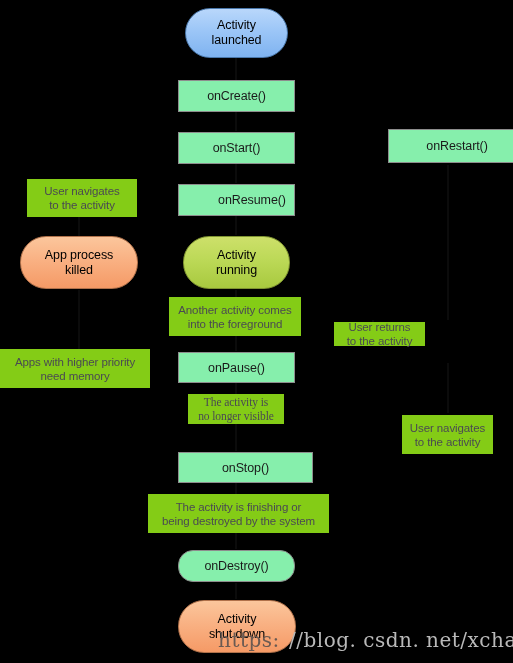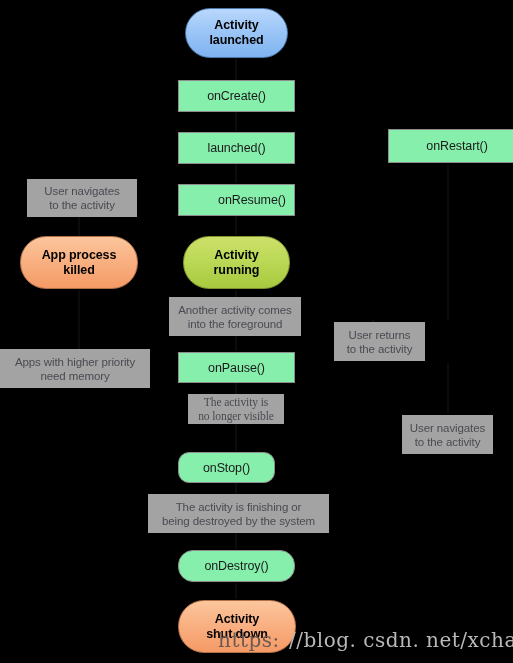--- a/index.html
+++ b/index.html
@@ -20,21 +20,21 @@
   
   .node {
     position: absolute;
     border-radius: 26px;
     border: 1px solid #3b3b3b;
     box-sizing: border-box;
     display: flex;
     align-items: center;
     justify-content: center;
     text-align: center;
-    font-weight: bold;
+    font-weight: normal;
     font-size: 12.5px;
     line-height: 15px;
     color: #000000;
     letter-spacing: -0.1px;
   }
   .node-blue {
     background: linear-gradient(to bottom, #b9d7fb 0%, #9cc6f7 45%, #7fb3f0 100%);
     border-color: #4a78ab;
   }
   .node-orange {
@@ -57,21 +57,21 @@
     justify-content: center;
     text-align: center;
     font-size: 12.5px;
     color: #1a1a1a;
     letter-spacing: -0.1px;
   }
 
   
   .label {
     position: absolute;
-    background: #a3a3a3;
+    background: #84cc16;
     border: 0;
     box-sizing: border-box;
     display: flex;
     align-items: center;
     justify-content: center;
     text-align: center;
     font-size: 11.5px;
     line-height: 14px;
     color: #4a4a52;
     letter-spacing: -0.1px;
@@ -140,29 +140,29 @@
   </div>
 
   <div class="node node-orange" style="left:178px; top:600px; width:118px; height:53px;">
     <span>
       <span>Activity</span><br><span>shut down</span>
     </span>
   </div>
 
   <div class="method" style="left:178px; top:80px; width:117px; height:32px;">onCreate()</div>
 
-  <div class="method" style="left:178px; top:132px; width:117px; height:32px;">launched()</div>
+  <div class="method" style="left:178px; top:132px; width:117px; height:32px;">onStart()</div>
 
   <div class="method" style="left:388px; top:129px; width:138px; height:34px;">onRestart()</div>
 
   <div class="method" style="left:178px; top:184px; width:117px; height:32px;padding-left:31px;">onResume()</div>
 
   <div class="method" style="left:178px; top:352px; width:117px; height:31px;">onPause()</div>
 
-  <div class="method" style="left:178px; top:452px; width:97px; height:31px;border-radius:11px;">onStop()</div>
+  <div class="method" style="left:178px; top:452px; width:135px; height:31px;">onStop()</div>
 
   <div class="method" style="left:178px; top:550px; width:117px; height:32px;border-radius:15px;">onDestroy()</div>
 
   <div class="label" style="left:27px; top:179px; width:110px; height:38px;">
     <span>
       <span>User navigates</span><br><span>to the activity</span>
     </span>
   </div>
 
   <div class="label" style="left:0px; top:349px; width:150px; height:39px;justify-content:center;">
@@ -170,21 +170,21 @@
       <span>Apps with higher priority</span><br><span>need memory</span>
     </span>
   </div>
 
   <div class="label" style="left:169px; top:297px; width:132px; height:39px;justify-content:center;">
     <span>
       <span>Another activity comes</span><br><span>into the foreground</span>
     </span>
   </div>
 
-  <div class="label" style="left:334px; top:322px; width:91px; height:39px;">
+  <div class="label" style="left:334px; top:322px; width:91px; height:24px;">
     <span>
       <span>User returns</span><br><span>to the activity</span>
     </span>
   </div>
 
   <div class="label" style="left:188px; top:394px; width:96px; height:30px;font-family:Liberation Serif, serif;">
     <span>
       <span>The activity is</span><br><span>no longer visible</span>
     </span>
   </div>

